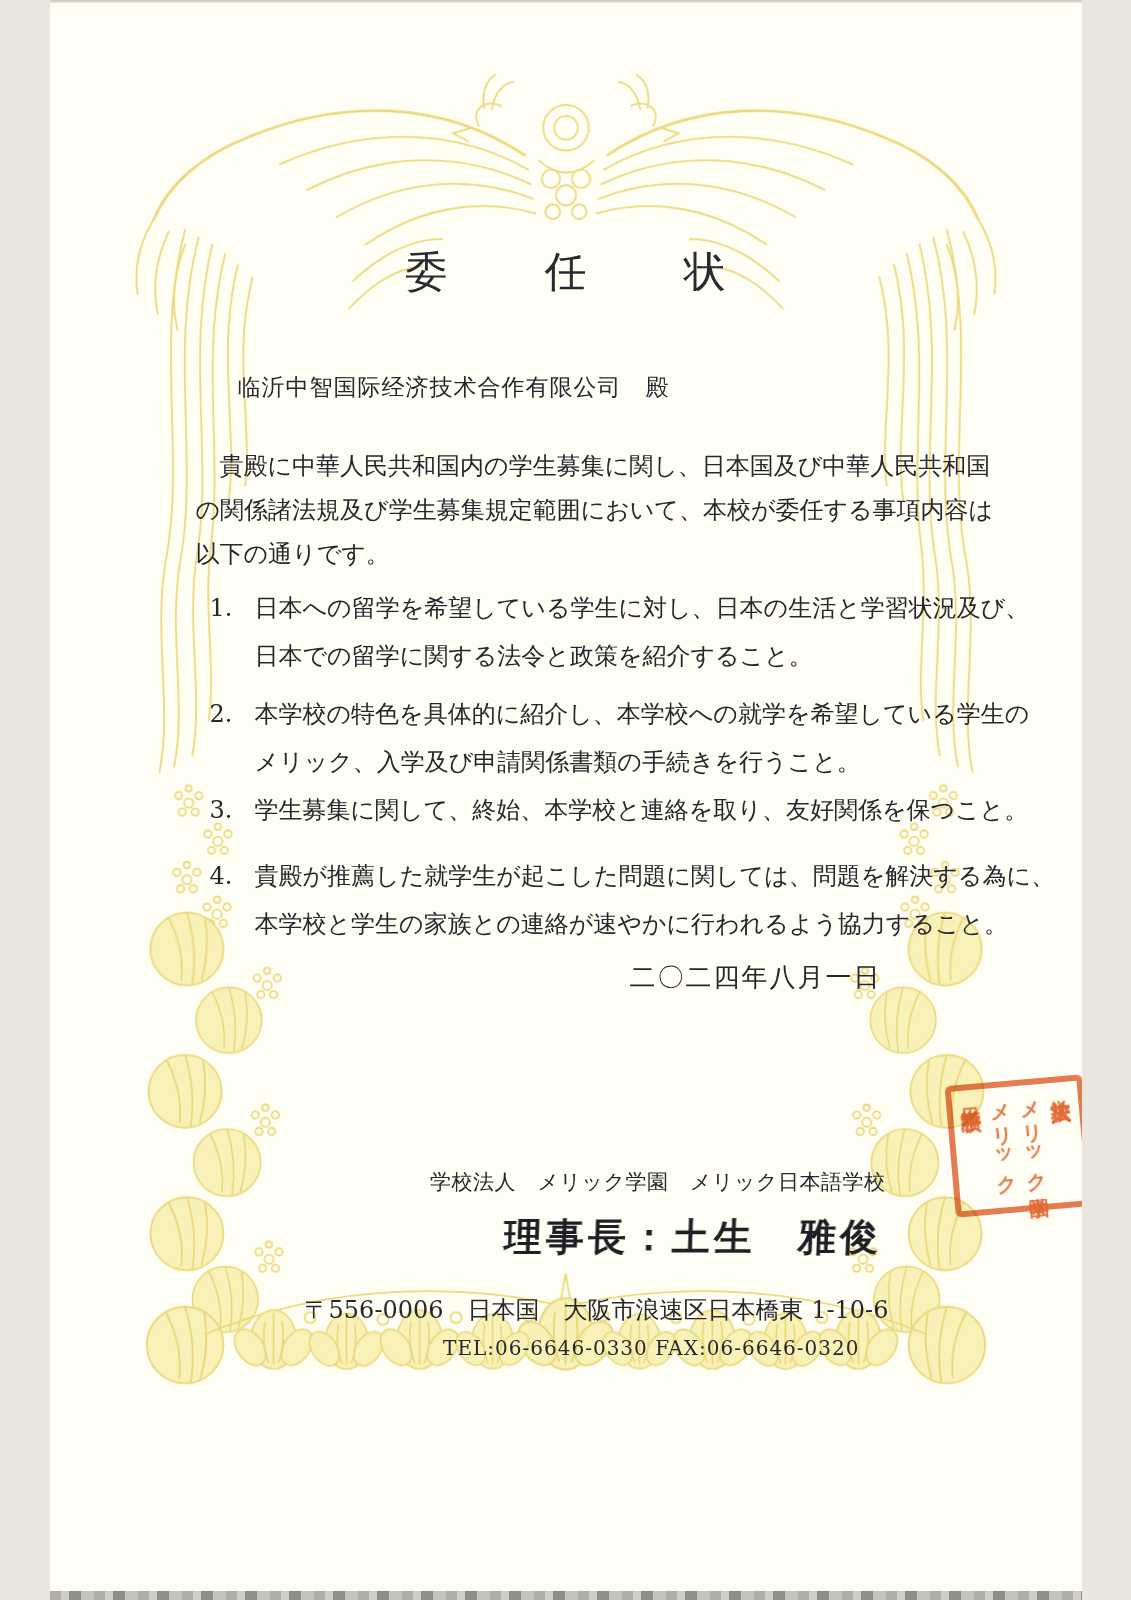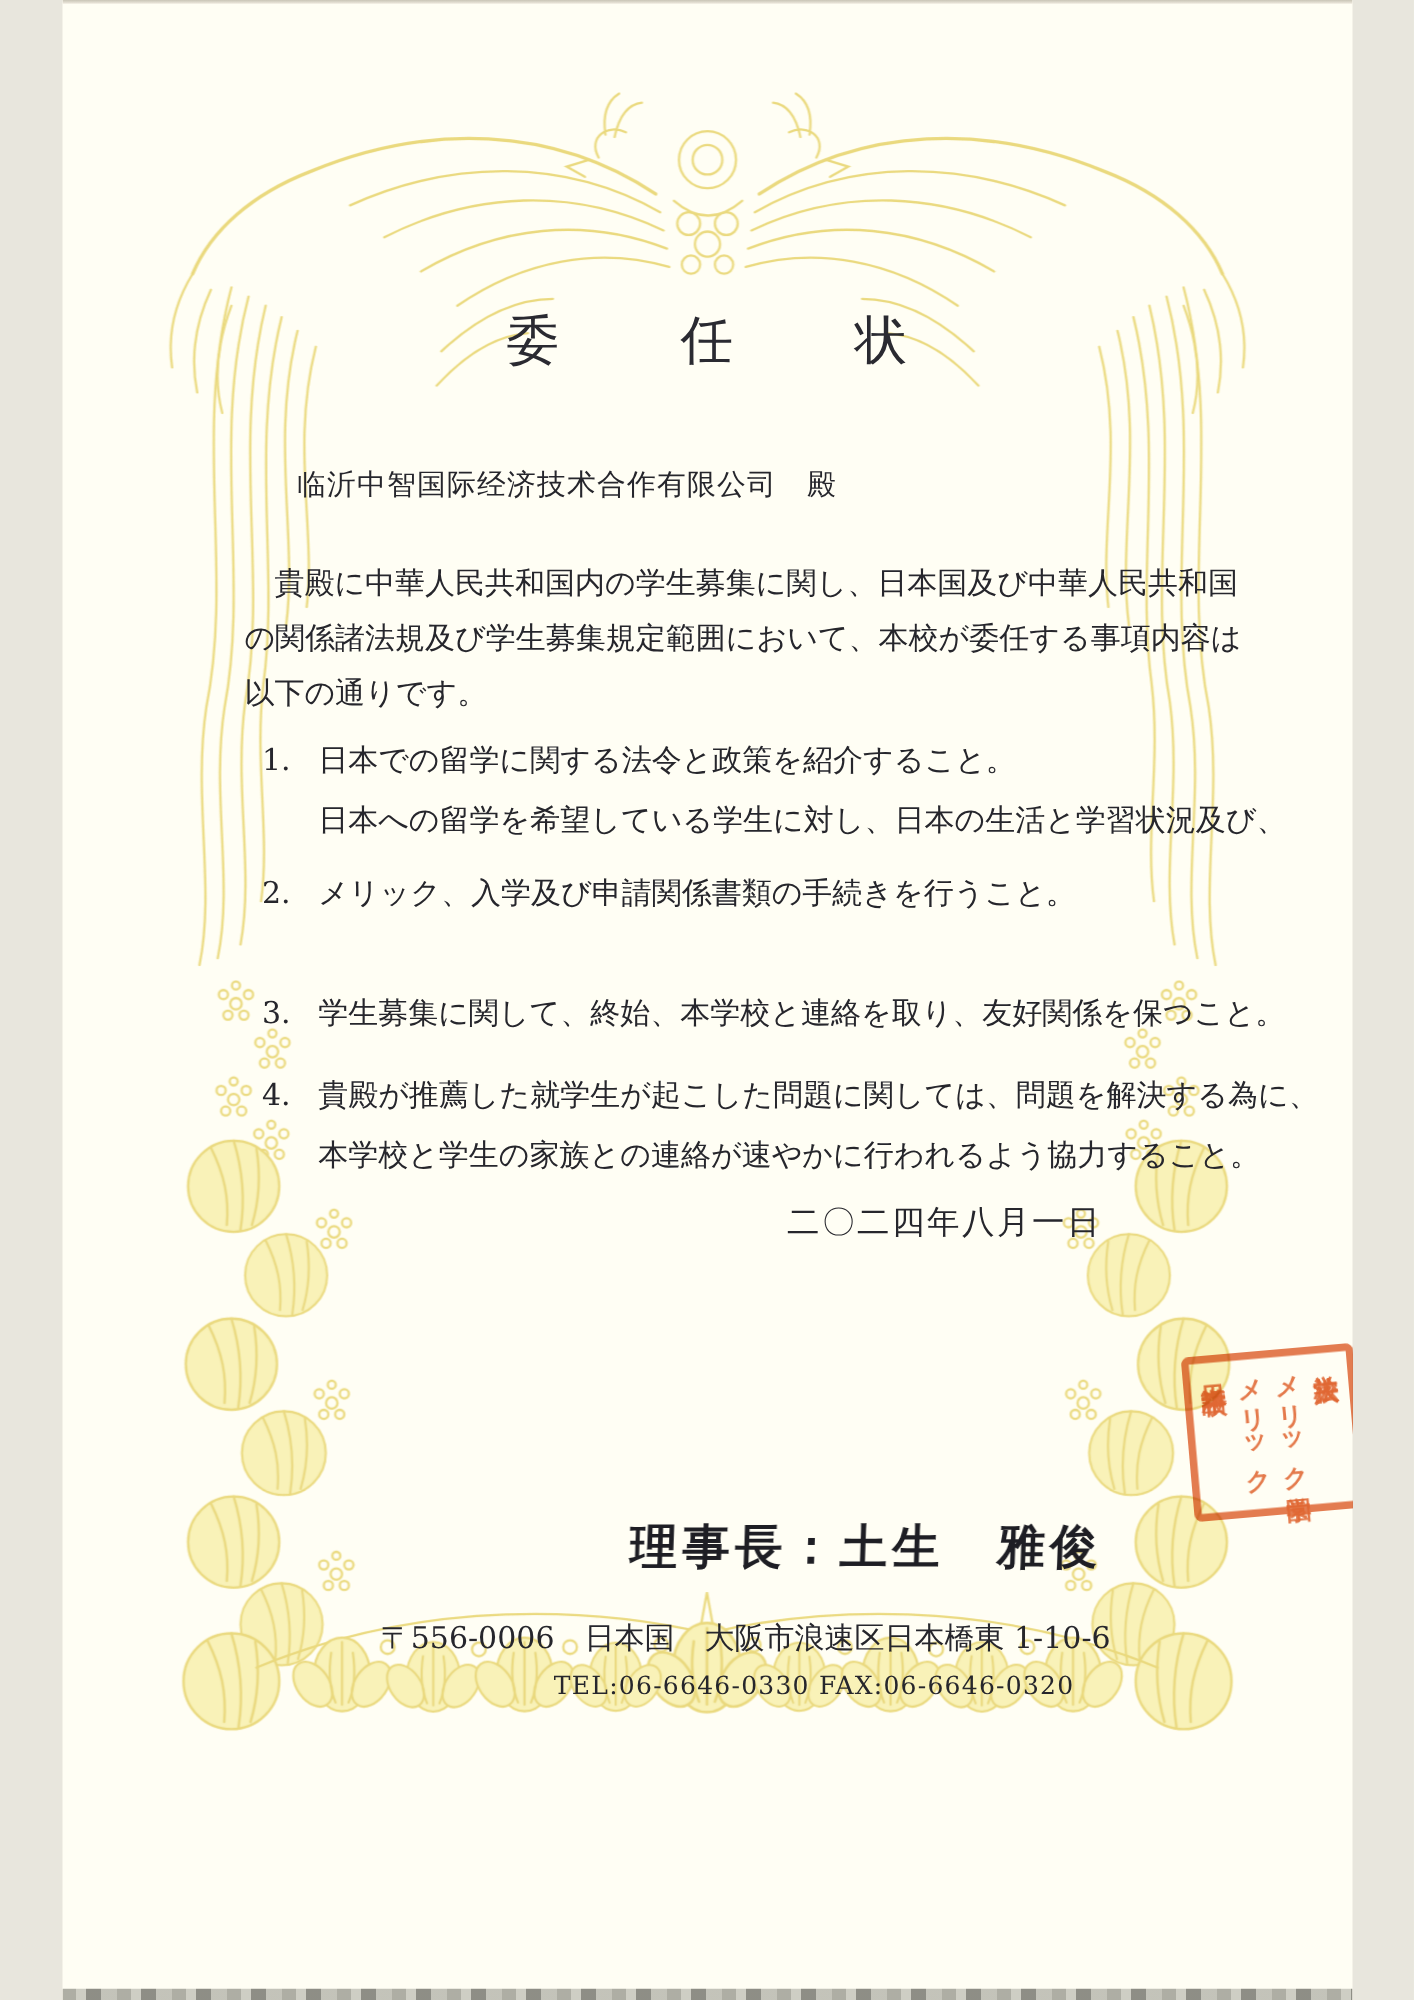--- a/index.html
+++ b/index.html
@@ -182,28 +182,29 @@
 
   <div class="txt intro">
     <div class="line indent">貴殿に中華人民共和国内の学生募集に関し、日本国及び中華人民共和国</div>
     <div class="line">の関係諸法規及び学生募集規定範囲において、本校が委任する事項内容は</div>
     <div class="line">以下の通りです。</div>
   </div>
 
   <div class="item item1">
     <div class="num">1.</div>
     <div>
+      <div class="line">日本への留学を希望している学生に対し、日本の生活と学習状況及び、</div>
       <div class="line">日本での留学に関する法令と政策を紹介すること。</div>
-      <div class="line">日本への留学を希望している学生に対し、日本の生活と学習状況及び、</div>
     </div>
   </div>
 
   <div class="item item2">
     <div class="num">2.</div>
     <div>
+      <div class="line">本学校の特色を具体的に紹介し、本学校への就学を希望している学生の</div>
       <div class="line">メリック、入学及び申請関係書類の手続きを行うこと。</div>
     </div>
   </div>
 
   <div class="item item3">
     <div class="num">3.</div>
     <div>
       <div class="line">学生募集に関して、終始、本学校と連絡を取り、友好関係を保つこと。</div>
     </div>
   </div>
@@ -220,18 +221,19 @@
 
   <div class="seal">
     <div class="seal-text">
       <span>学校法人</span>
       <span>メリック学園</span>
       <span>メリック</span>
       <span>日本語学校</span>
     </div>
   </div>
 
+  <div class="txt school-line">学校法人　メリック学園　メリック日本語学校</div>
   <div class="txt chairman-line">理事長：土生　雅俊</div>
   <div class="txt address-line">〒556-0006　日本国　大阪市浪速区日本橋東 1-10-6</div>
   <div class="txt telfax-line">TEL:06-6646-0330  FAX:06-6646-0320</div>
 
   <div class="scan-edge-bottom"></div>
 </div>
 
 </body></html>

